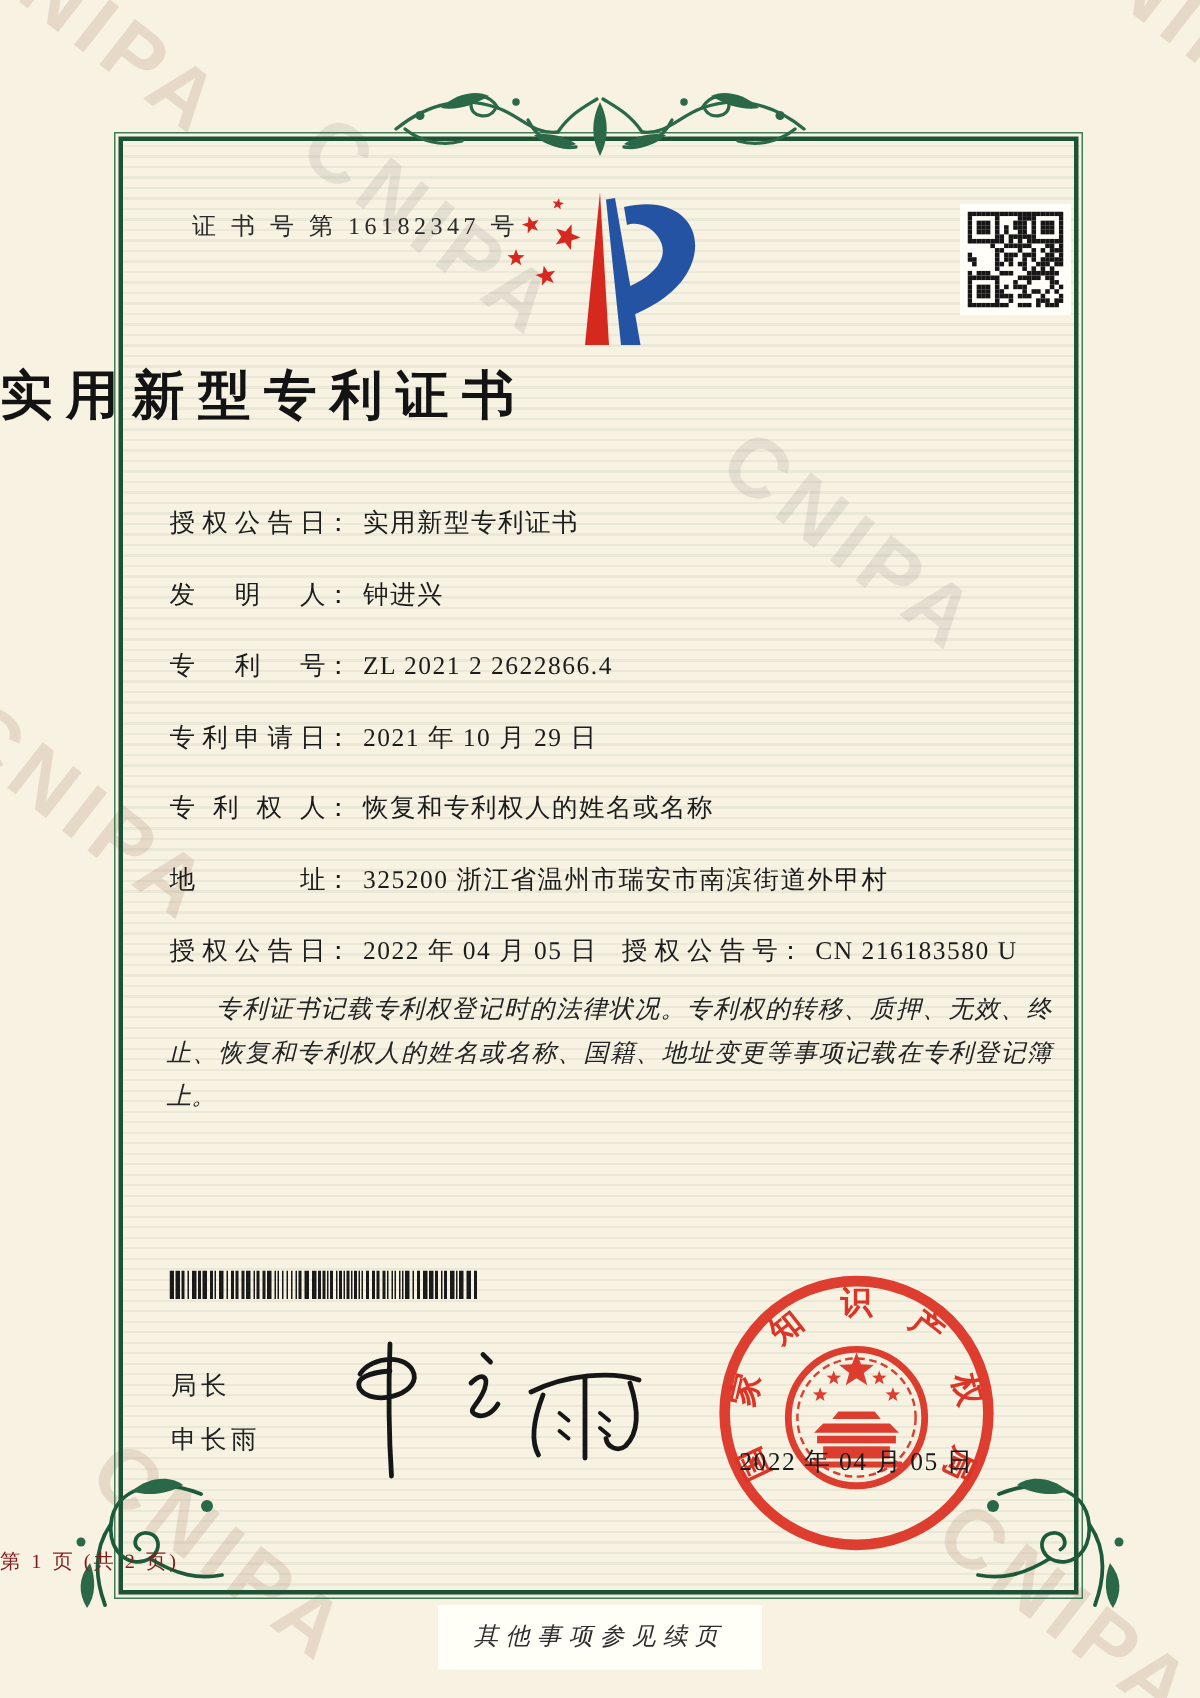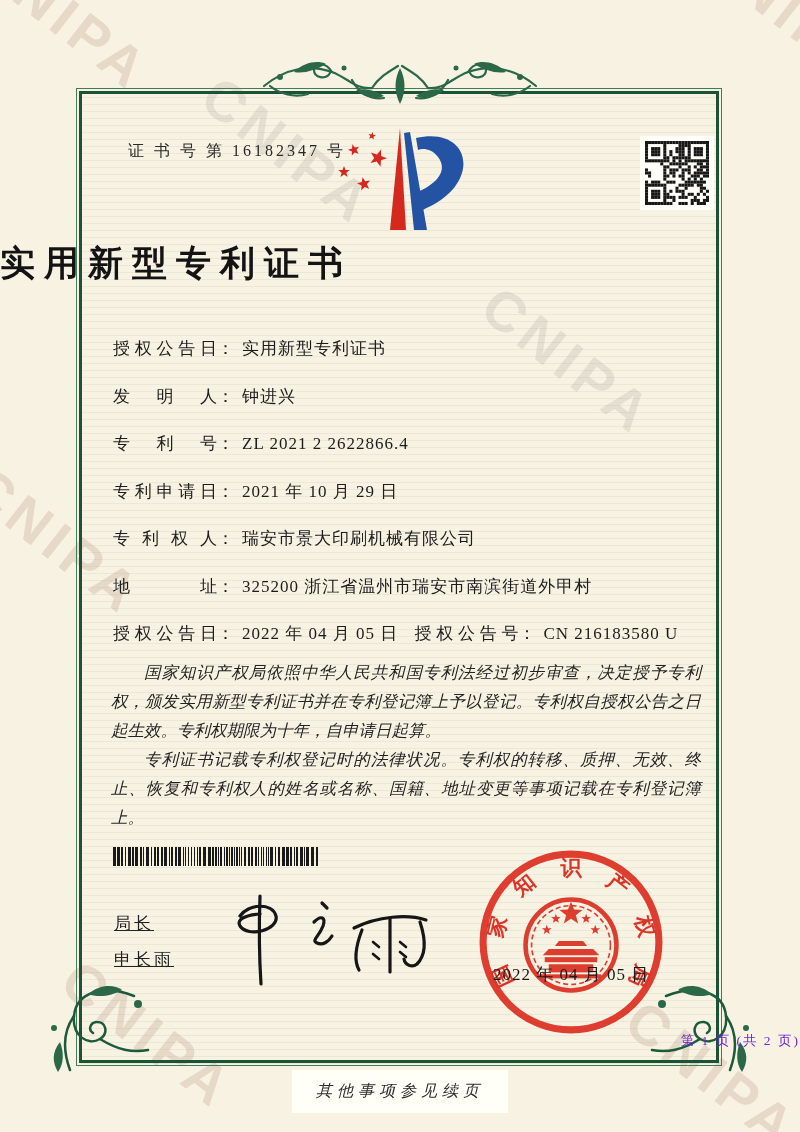--- a/index.html
+++ b/index.html
@@ -44,30 +44,30 @@
   .fcolon{display:inline-block; margin-right:8px;}
   .fvalue{letter-spacing:1px;}
   .grant-group{margin-left:12px;}
   .paras{
     position:absolute; left:111px; top:658px; width:590px;
     font-size:16.5px; line-height:29px; text-align:justify; color:#242424;
     font-style:italic;
   }
   .paras p{margin:0; text-indent:2em;}
   .barcode{position:absolute; left:113px; top:847px; width:208px; height:20px;}
-  .director{position:absolute; left:114px; top:906px; font-size:17px; letter-spacing:3px; line-height:36px; color:#222;text-decoration:underline;}
+  .director{position:absolute; left:114px; top:906px; font-size:17px; letter-spacing:3px; line-height:36px; color:#222;}
   .signature{position:absolute; left:226px; top:890px; width:218px; height:98px;}
   .seal{position:absolute; left:474px; top:845px; width:194px; height:194px;}
   .seal-ch{font-size:21px; fill:#dc3426; font-weight:bold; text-anchor:middle;
            font-family:"Liberation Serif","DejaVu Serif",serif;}
   .seal-date{
     position:absolute; left:462px; top:963px; width:218px; text-align:center;
     font-size:17px; letter-spacing:1px; color:#1a1a1a; z-index:5;
   }
-  .page-info{position:absolute; left:0; right:0; top:1032px; text-align:right; font-size:13.5px; letter-spacing:2px; color:#6d28d9;}
+  .page-info{position:absolute; left:0; right:0; top:1032px; text-align:left; font-size:13.5px; letter-spacing:2px; color:#7f1d1d;}
   .cont-box{
     position:absolute; left:50%; transform:translateX(-50%); top:1070px;
     background:#fffef7; padding:11px 24px; font-size:16px; letter-spacing:5px;
     color:#2e2e2e; font-style:italic; white-space:nowrap;
   }
   .orn-top{position:absolute; left:260px; top:56px; width:280px; height:58px;}
   .corner{position:absolute; width:120px; height:100px;}
   .corner.bl{left:30px; top:982px;}
   .corner.br{right:30px; top:982px; transform:scaleX(-1);}
   svg{display:block;}
@@ -401,30 +401,29 @@
       </svg>
   </div>
 
   <div class="title">实用新型专利证书</div>
 
   <div class="fields">
     <div class="frow" style="top:6px"><span class="flabel">授权公告日</span><span class="fcolon">：</span><span class="fvalue">实用新型专利证书</span></div>
     <div class="frow" style="top:54px"><span class="flabel">发明人</span><span class="fcolon">：</span><span class="fvalue">钟进兴</span></div>
     <div class="frow" style="top:101px"><span class="flabel">专利号</span><span class="fcolon">：</span><span class="fvalue">ZL 2021 2 2622866.4</span></div>
     <div class="frow" style="top:149px"><span class="flabel">专利申请日</span><span class="fcolon">：</span><span class="fvalue">2021 年 10 月 29 日</span></div>
-    <div class="frow" style="top:196px"><span class="flabel">专利权人</span><span class="fcolon">：</span><span class="fvalue">瑞安市景大印刷机械有限公司</span></div>
+    <div class="frow" style="top:196px"><span class="flabel">专利权人</span><span class="fcolon">：</span><span class="fvalue">恢复和专利权人的姓名或名称</span></div>
     <div class="frow" style="top:244px"><span class="flabel">地址</span><span class="fcolon">：</span><span class="fvalue">325200 浙江省温州市瑞安市南滨街道外甲村</span></div>
     <div class="frow" style="top:291px">
       <span><span class="flabel">授权公告日</span><span class="fcolon">：</span><span class="fvalue">2022 年 04 月 05 日</span></span>
       <span class="grant-group"><span class="flabel">授权公告号</span><span class="fcolon">：</span><span class="fvalue">CN 216183580 U</span></span>
     </div>
   </div>
 
   <div class="paras">
-    <p>国家知识产权局依照中华人民共和国专利法经过初步审查，决定授予专利权，颁发实用新型专利证书并在专利登记簿上予以登记。专利权自授权公告之日起生效。专利权期限为十年，自申请日起算。</p>
     <p>专利证书记载专利权登记时的法律状况。专利权的转移、质押、无效、终止、恢复和专利权人的姓名或名称、国籍、地址变更等事项记载在专利登记簿上。</p>
   </div>
 
   <div class="barcode">
     <svg id="barcode-svg" viewBox="0 0 208 20" width="208" height="20">
         <rect x="0" y="0" width="3" height="19" fill="#1a1a1a"></rect>
         <rect x="4" y="0" width="3" height="19" fill="#1a1a1a"></rect>
         <rect x="8" y="0" width="2" height="19" fill="#1a1a1a"></rect>
         <rect x="12" y="0" width="1" height="19" fill="#1a1a1a"></rect>
         <rect x="15" y="0" width="3" height="19" fill="#1a1a1a"></rect>

